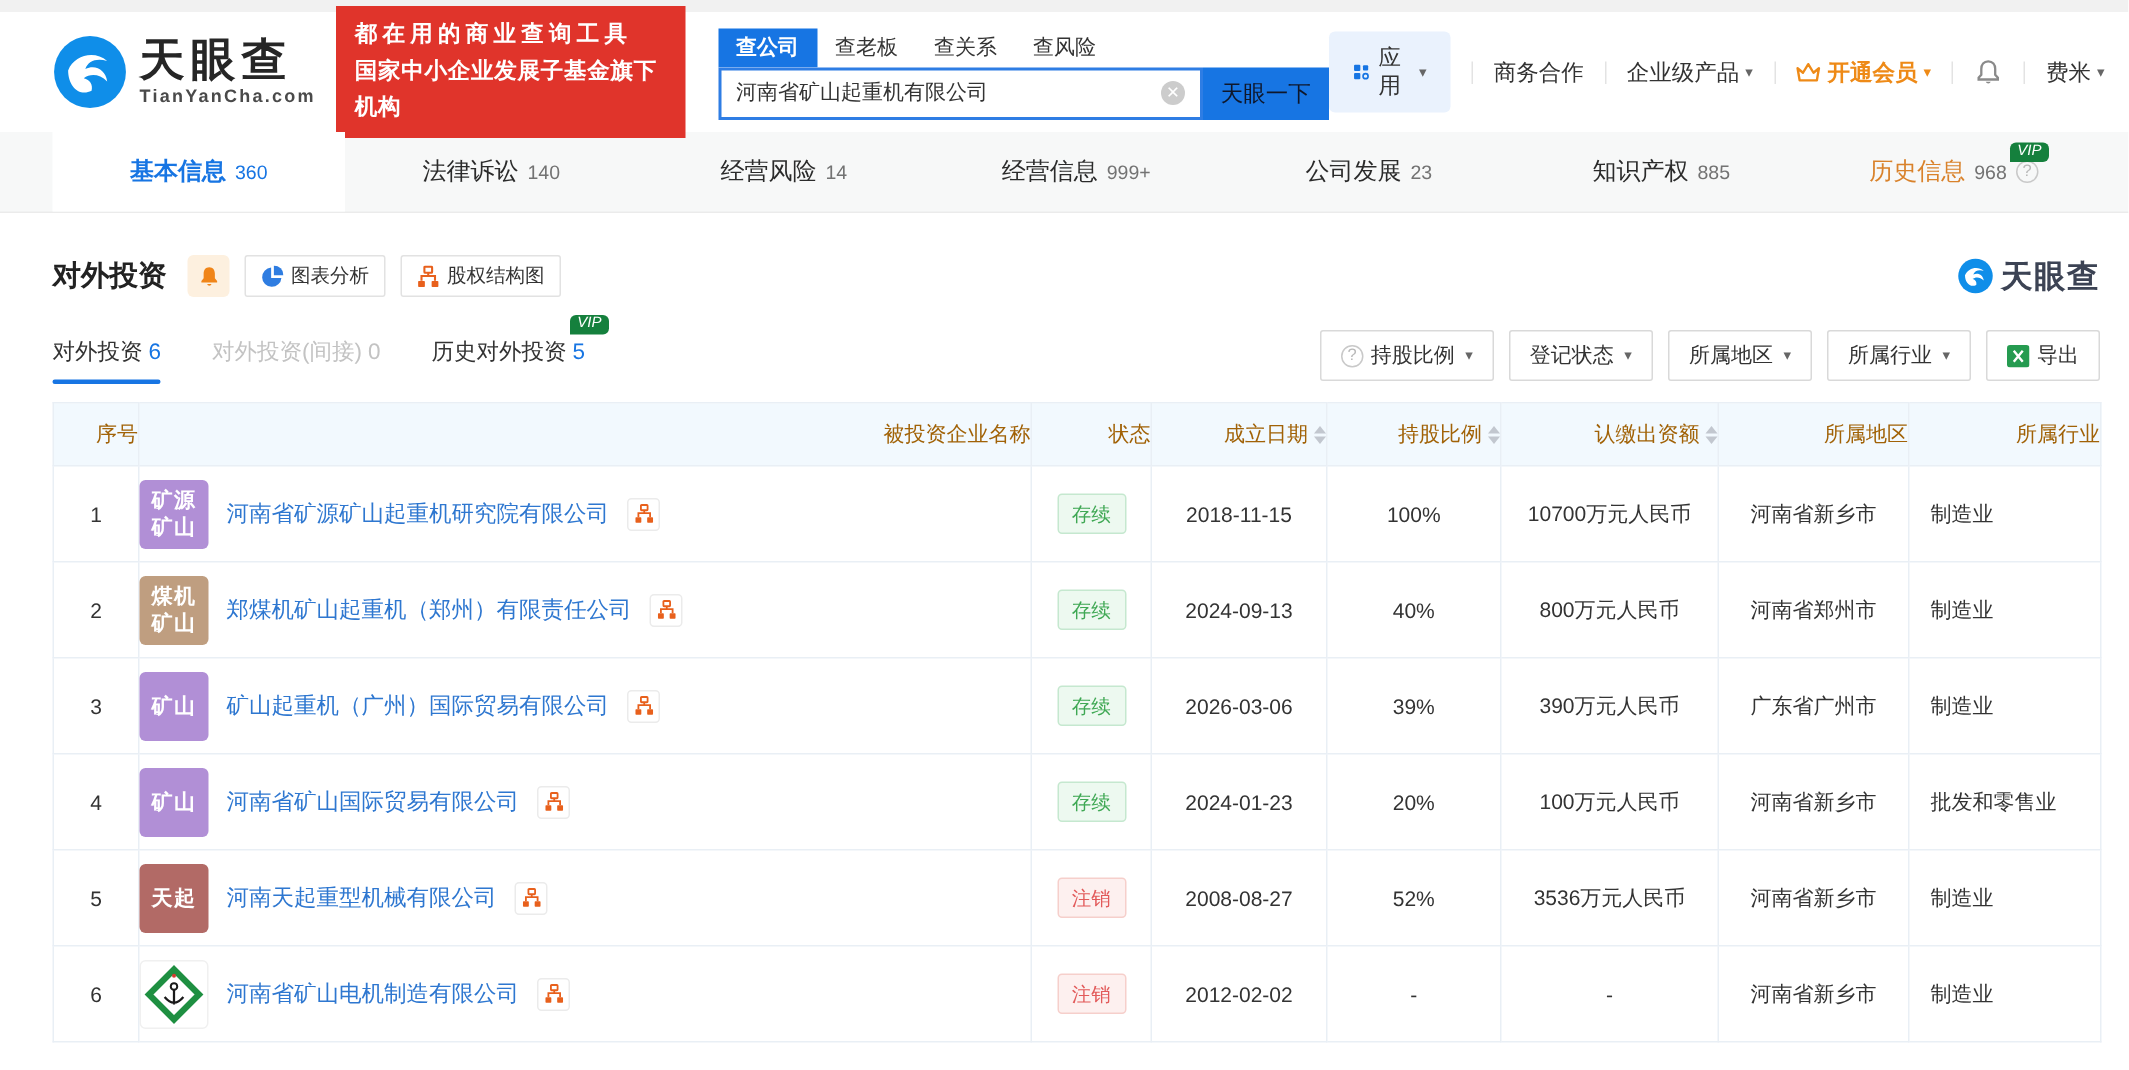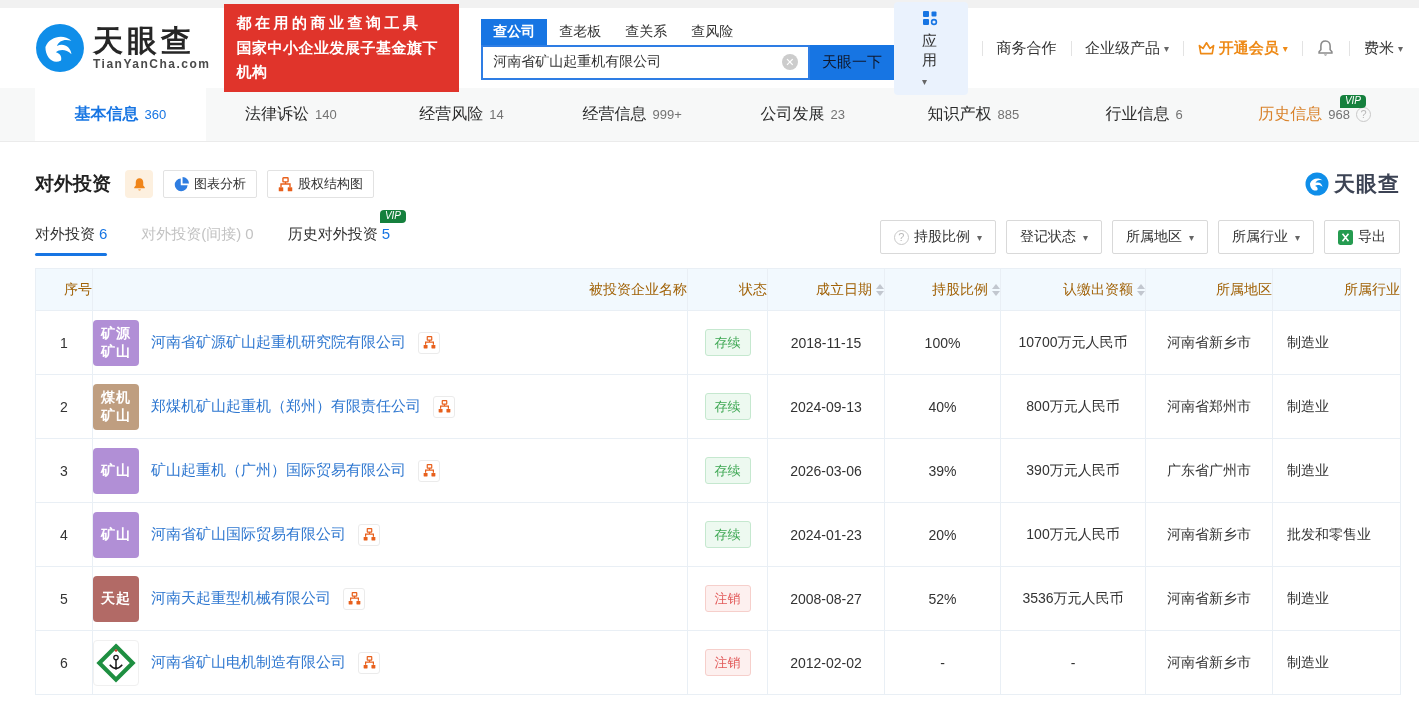--- a/index.html
+++ b/index.html
@@ -25,21 +25,21 @@
   .stab { font-size:14px; color:#333; padding:4px 12px; cursor:pointer; }
   .stab.active { background:#1775e3; color:#fff; font-weight:bold; }
   .srow { display:flex; height:35px; }
   .sinput { flex:1; border:2px solid #2e7de4; display:flex; align-items:center; background:#fff; }
   .sinput input { flex:1; border:none; outline:none; font-size:14px; color:#333; padding:0 10px; font-family:inherit; background:transparent; }
   .clear-btn { width:16px; height:16px; border-radius:50%; background:#ccc; color:#fff; font-size:11px; line-height:16px; text-align:center; margin-right:10px; cursor:pointer; }
   .sbtn { width:84px; background:#1775e3; color:#0f172a; border:none; font-size:15px; cursor:pointer; font-family:inherit; }
 
   .hnav { margin-left:auto; display:flex; align-items:center; gap:14px; padding-right:16px; font-size:15px; color:#333; }
   .hnav .sep { width:1px; height:15px; background:#e3e3e3; }
-  .pill { display:flex; align-items:flex-start; gap:6px; background:#eaf2fd; border-radius:4px; padding:8px 28px; cursor:pointer;flex-direction:column; }
+  .pill { display:flex; align-items:center; gap:6px; background:#eaf2fd; border-radius:4px; padding:8px 16px; cursor:pointer; }
   .caret { font-size:10px; color:#666; }
   .navitem { display:flex; align-items:center; gap:4px; cursor:pointer; white-space:nowrap; }
   .vip-link { color:#ee8a17; font-weight:bold; }
   .vip-link .caret { color:#ee8a17; }
 
   
   .tabbar { height:54px; background:#f7f8f8; border-bottom:1px solid #ebebeb; display:flex; padding:0 19px 0 35px; }
   .tab { flex:1; display:flex; align-items:center; justify-content:center; gap:6px; font-size:16px; color:#2b2b2b; cursor:pointer; position:relative; }
   .tab .cnt { font-size:13px; color:#737373; }
   .tab.active { background:#fff; color:#1775e3; font-weight:bold; }
@@ -187,24 +187,20 @@
       <span>经营信息</span>
         <span class="cnt">999+</span>
     </div>
     <div class="tab">
       <span>公司发展</span>
         <span class="cnt">23</span>
     </div>
     <div class="tab">
       <span>知识产权</span>
         <span class="cnt">885</span>
-    </div>
-    <div class="tab">
-      <span>行业信息</span>
-        <span class="cnt">6</span>
     </div>
     <div class="tab orange">
       <span class="vip-badge">VIP</span>
       <span>历史信息</span>
         <span class="cnt">968</span>
       <span class="helpq">?</span>
     </div>
   </nav>
 
   <main>

